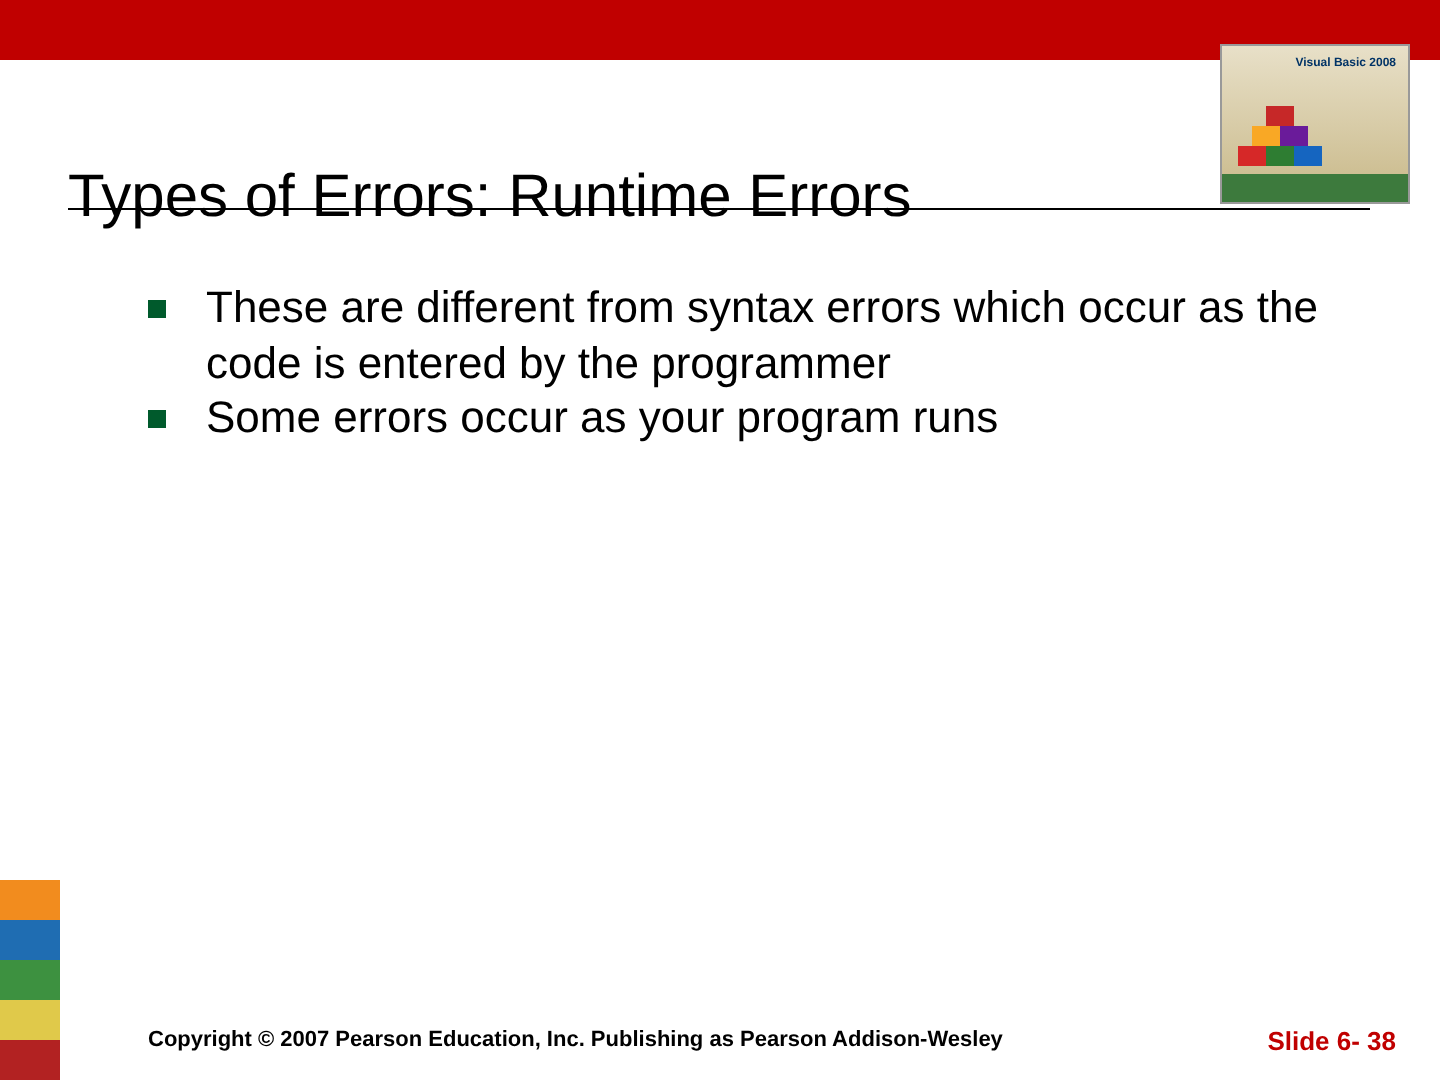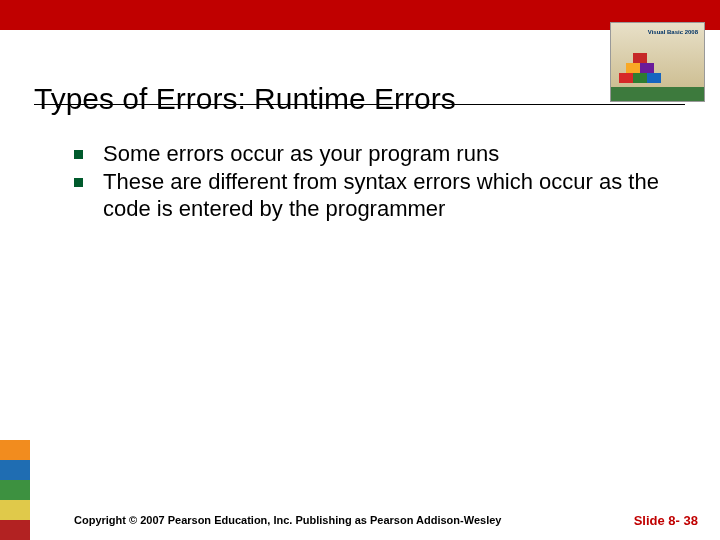--- a/index.html
+++ b/index.html
@@ -148,30 +148,30 @@
     <div class="block b6"></div>
   </div>
 </div>
 
 <h1 class="title">Types of Errors: Runtime Errors</h1>
 <div class="title-rule"></div>
 
 <div class="bullets">
   <div class="bullet-item">
     <div class="bullet-mark"></div>
-    <div class="bullet-text">Some errors occur as your program runs</div>
+    <div class="bullet-text">These are different from syntax errors which occur as the code is entered by the programmer</div>
   </div>
   <div class="bullet-item">
     <div class="bullet-mark"></div>
-    <div class="bullet-text">These are different from syntax errors which occur as the code is entered by the programmer</div>
+    <div class="bullet-text">Some errors occur as your program runs</div>
   </div>
 </div>
 
 <div class="side-stripes">
   <div class="s1"></div>
   <div class="s2"></div>
   <div class="s3"></div>
   <div class="s4"></div>
   <div class="s5"></div>
 </div>
 
 <div class="copyright">Copyright © 2007 Pearson Education, Inc. Publishing as Pearson Addison-Wesley</div>
-<div class="slide-num">Slide 8- 38</div>
+<div class="slide-num">Slide 6- 38</div>
 
 </body></html>

